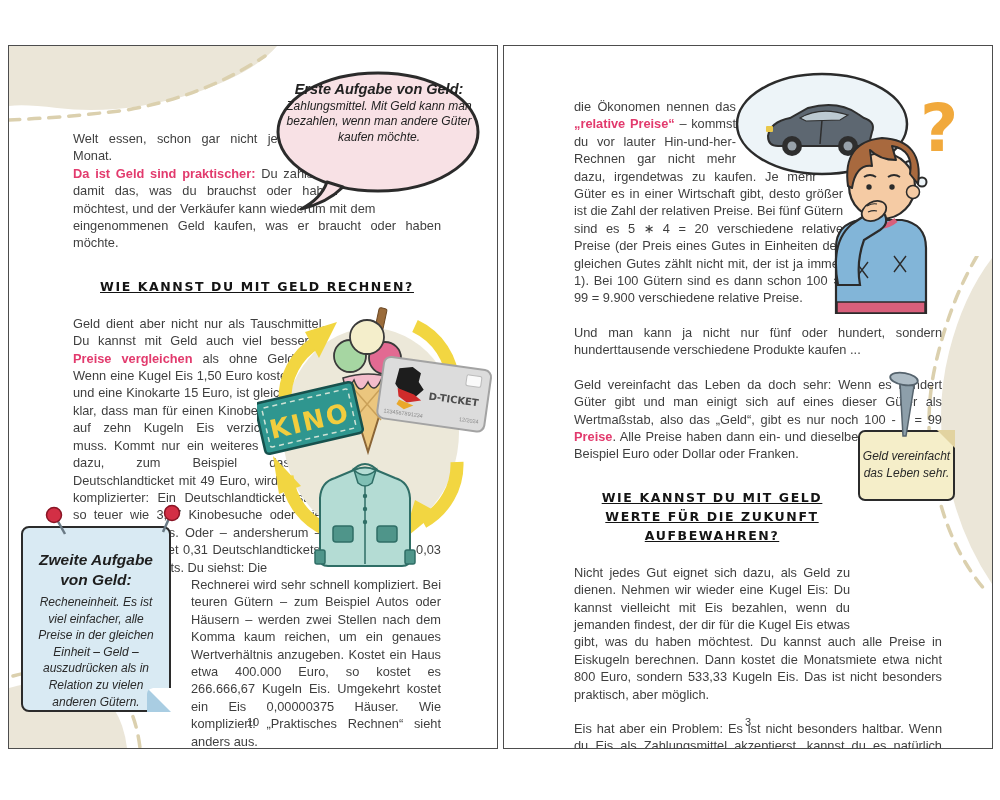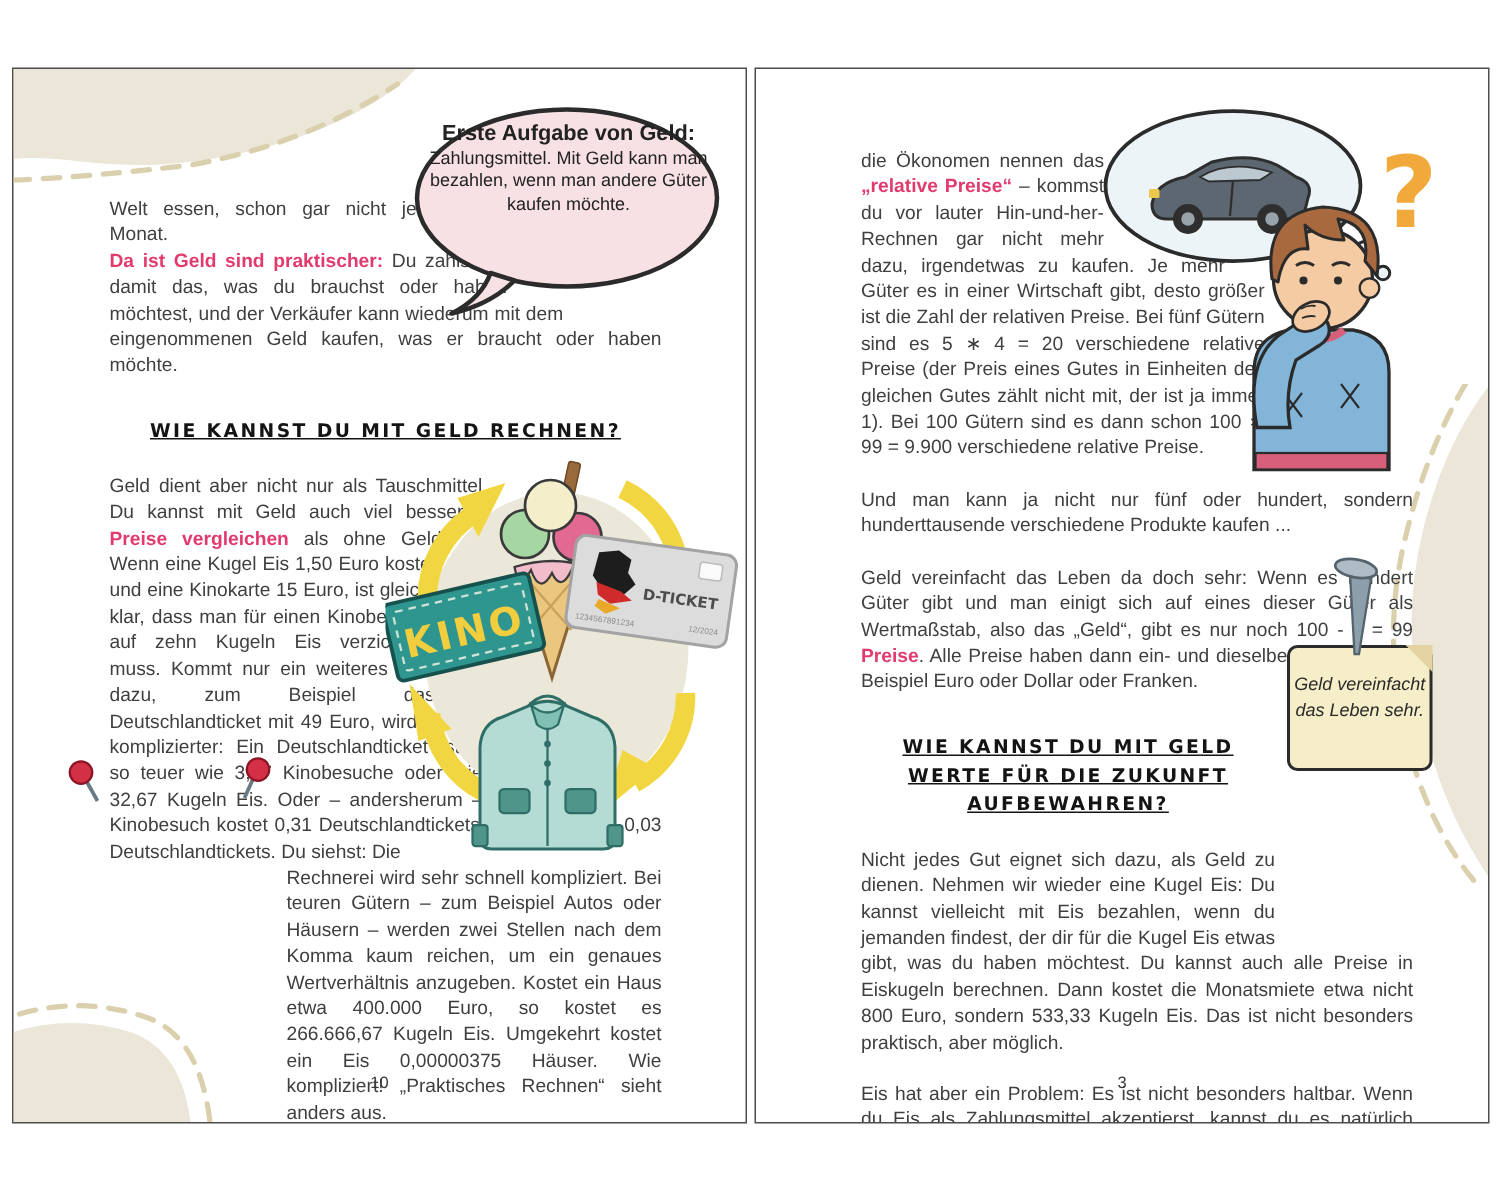--- a/index.html
+++ b/index.html
@@ -33,40 +33,40 @@
   .fl-bubble{float:right;width:152px;height:90px;shape-outside:ellipse(150px 88px at 105% -8%);}
   .fl-circle{float:right;width:174px;height:224px;margin:0 0 6px 6px;shape-outside:circle(118px at 142px 106px);}
   .fl-noteL{float:left;width:114px;height:196px;margin:2px 10px 2px -6px;}
   .fl-boy{float:right;width:198px;height:178px;margin:0 0 4px 8px;
           shape-outside:polygon(0 0,100% 0,100% 100%,52% 100%,52% 39%,0 36%);}
   .fl-noteY{float:right;width:86px;height:150px;margin:12px 0 6px 6px;}
   
   .bubble-svg{position:absolute;left:264px;top:24px;z-index:3;}
   .bubble-text{
     position:absolute;left:274px;top:36px;width:192px;z-index:4;text-align:center;
-    font-size:12px;line-height:15.5px;color:#222;
+    font-style:italic;font-size:12px;line-height:15.5px;color:#222;
   }
   .bubble-title{font-weight:bold;font-size:14.5px;}
   
   .noteL{
     position:absolute;left:12px;top:480px;width:150px;height:186px;z-index:4;
     background:#d9eaf3;border:2px solid #2b2b2b;border-radius:8px;
     text-align:center;padding-top:22px;box-sizing:border-box;
   }
   .noteL .fold{
     position:absolute;right:-2px;bottom:-2px;width:0;height:0;
     border-bottom:24px solid #a9cde2;border-right:24px solid #ffffff;
     border-top-left-radius:6px;
   }
   .noteL-title{font-style:italic;font-weight:bold;font-size:15.5px;line-height:20px;color:#1e1e1e;display:block;padding:0 10px;}
   .noteL-body{font-style:italic;font-size:12px;line-height:16.6px;color:#2a2a2a;display:block;padding:4px 10px 0;}
   .pin{position:absolute;z-index:5;}
   
   .noteY{
-    position:absolute;left:354px;top:384px;width:97px;height:84px;z-index:4;
+    position:absolute;left:354px;top:384px;width:97px;height:71px;z-index:4;
     background:#f5eec9;border:2px solid #2b2b2b;border-radius:7px;
     text-align:center;padding-top:16px;box-sizing:border-box;
     font-style:italic;font-size:12px;line-height:17px;color:#2a2a2a;
   }
   .noteY .foldTR{
     position:absolute;right:-2px;top:-2px;width:0;height:0;
     border-top:18px solid #e2d3a0;border-left:18px solid transparent;
   }
   .nail{position:absolute;left:376px;top:322px;z-index:5;}
   .illus{position:absolute;z-index:3;}
@@ -167,20 +167,25 @@
       <rect x="18" y="64" width="20" height="16" rx="3" fill="#4f958a" stroke="#2f6e66" stroke-width="1.5"></rect>
       <rect x="62" y="64" width="20" height="16" rx="3" fill="#4f958a" stroke="#2f6e66" stroke-width="1.5"></rect>
       <rect x="0" y="88" width="10" height="14" rx="2" fill="#4f958a" stroke="#2f6e66" stroke-width="1.5"></rect>
       <rect x="90" y="88" width="10" height="14" rx="2" fill="#4f958a" stroke="#2f6e66" stroke-width="1.5"></rect>
       <circle cx="50" cy="34" r="2.2" fill="#2f6e66"></circle>
         <circle cx="50" cy="47" r="2.2" fill="#2f6e66"></circle>
         <circle cx="50" cy="60" r="2.2" fill="#2f6e66"></circle>
     </g>
   </svg>
 
+  <div class="noteL">
+    <span class="noteL-title">Zweite Aufgabe von Geld:</span>
+    <span class="noteL-body">Recheneinheit. Es ist viel einfacher, alle Preise in der gleichen Einheit – Geld – auszudrücken als in Relation zu vielen anderen Gütern.</span>
+    <div class="fold"></div>
+  </div>
   <svg class="pin" style="left:36px;top:460px;" width="26" height="32" viewBox="0 0 26 32">
     <line x1="10" y1="10" x2="20" y2="28" stroke="#6a7a85" stroke-width="2.5"></line>
     <circle cx="9" cy="9" r="7.5" fill="#d32f45" stroke="#8a1525" stroke-width="1.5"></circle>
   </svg>
   <svg class="pin" style="left:146px;top:458px;" width="26" height="32" viewBox="0 0 26 32">
     <line x1="16" y1="10" x2="8" y2="28" stroke="#6a7a85" stroke-width="2.5"></line>
     <circle cx="17" cy="9" r="7.5" fill="#d32f45" stroke="#8a1525" stroke-width="1.5"></circle>
   </svg>
 
   <div class="pagenum">10</div>

